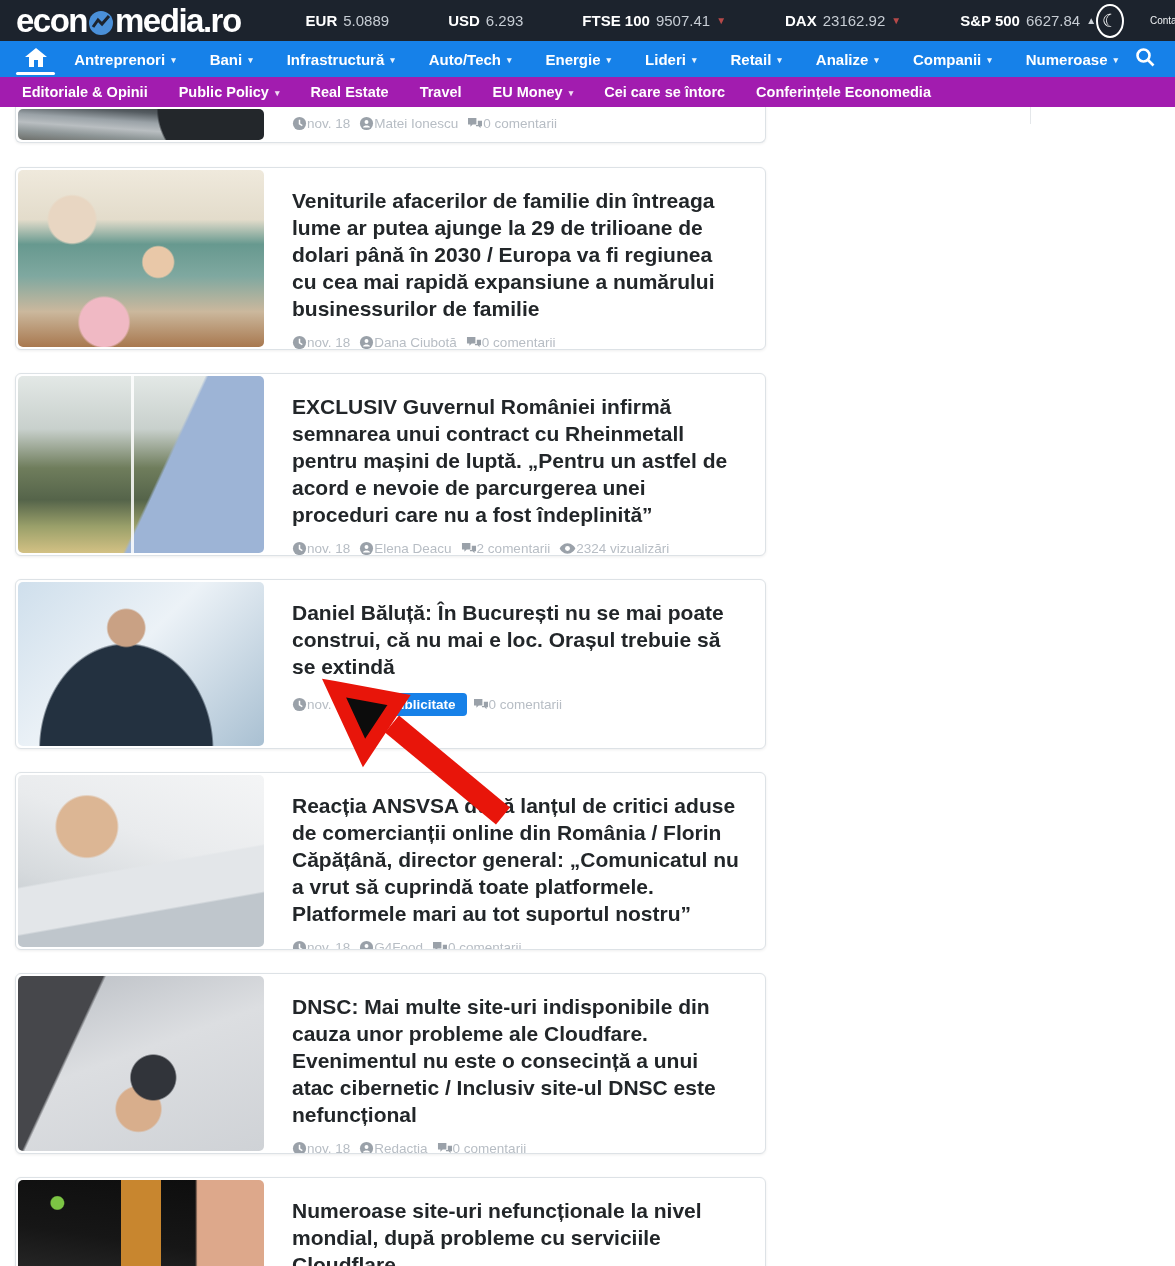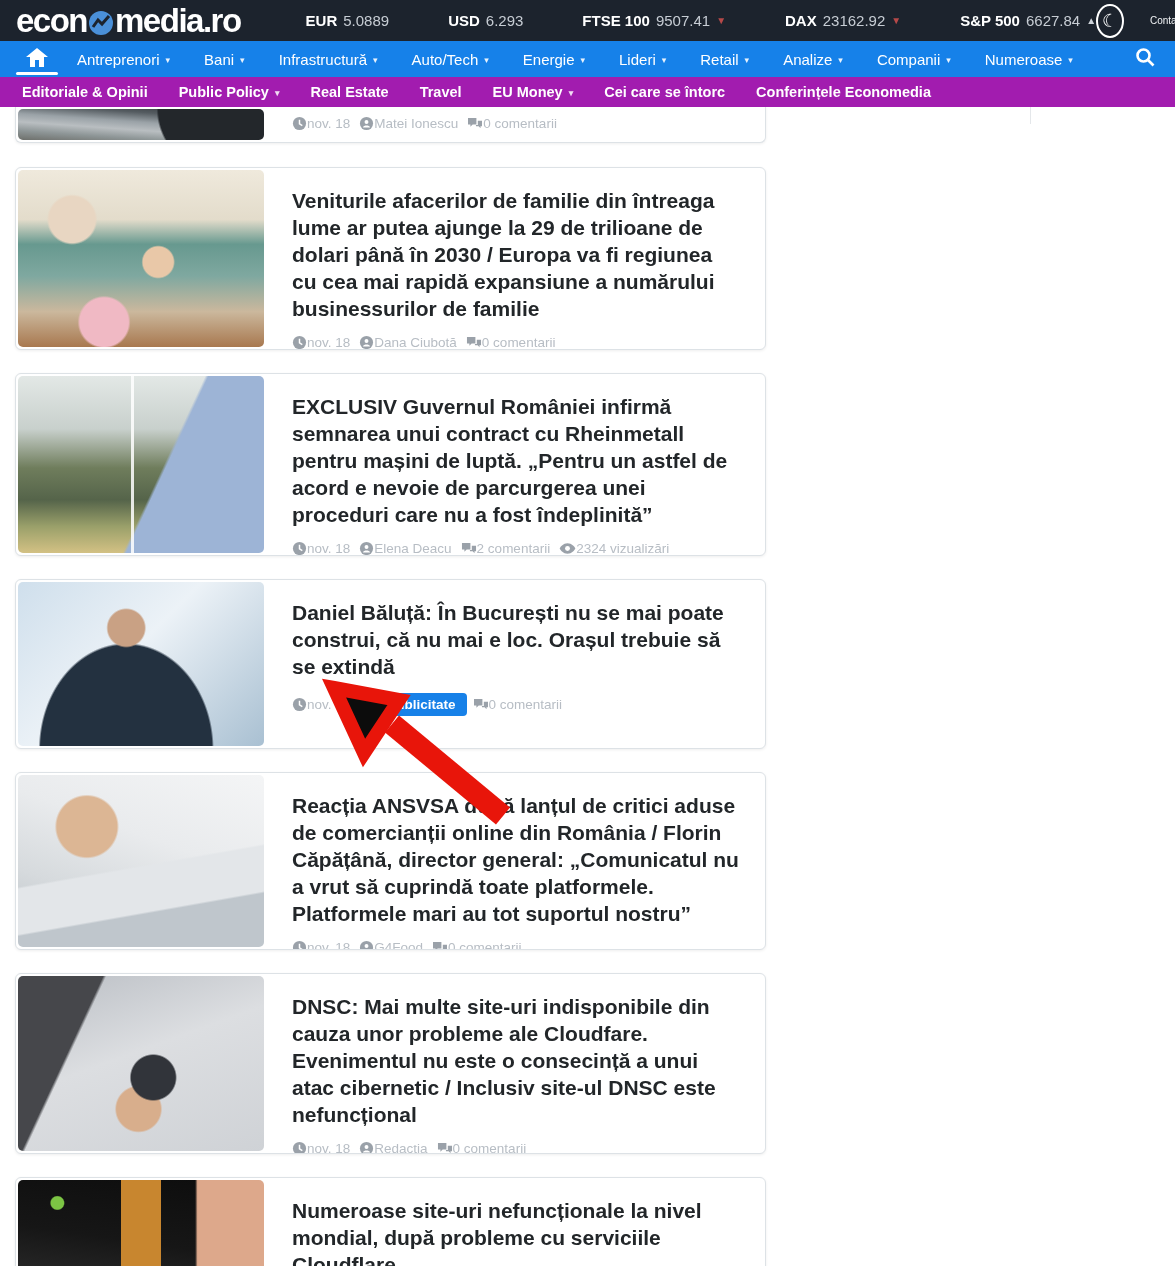--- a/index.html
+++ b/index.html
@@ -27,21 +27,21 @@
   .soc { width:20px; height:20px; background:#fff; border-radius:4px; color:#1c232d;
     font-size:12px; font-weight:bold; display:flex; align-items:center; justify-content:center;
     cursor:pointer; line-height:1; }
 
   
   .mainnav { height:36px; background:#1681e9; display:flex; align-items:center; padding:0 14px; }
   .home-tab { width:46px; height:36px; display:flex; align-items:center; justify-content:center;
     position:relative; cursor:pointer; }
   .home-tab:after { content:""; position:absolute; left:2px; right:2px; bottom:2px; height:3px;
     background:#fff; border-radius:2px; }
-  .nav-item { color:#fff; font-weight:normal; font-size:15px; padding:0 17px; display:flex;
+  .nav-item { color:#fff; font-weight:bold; font-size:15px; padding:0 17px; display:flex;
     align-items:center; gap:6px; cursor:pointer; white-space:nowrap; height:36px; }
   .nav-item .crt { font-size:9px; color:rgba(255,255,255,.9); padding-top:2px; }
   .search-btn { margin-left:auto; margin-right:6px; cursor:pointer; display:flex; align-items:center; }
 
   
   .subnav { height:30px; background:#a21caf; display:flex; align-items:center; padding:0 22px;
     gap:31px; }
   .sub-item { color:#fff; font-weight:bold; font-size:14.5px; display:flex; align-items:center;
     gap:6px; cursor:pointer; white-space:nowrap; }
   .sub-item .crt { font-size:9px; color:rgba(255,255,255,.85); padding-top:2px; }

